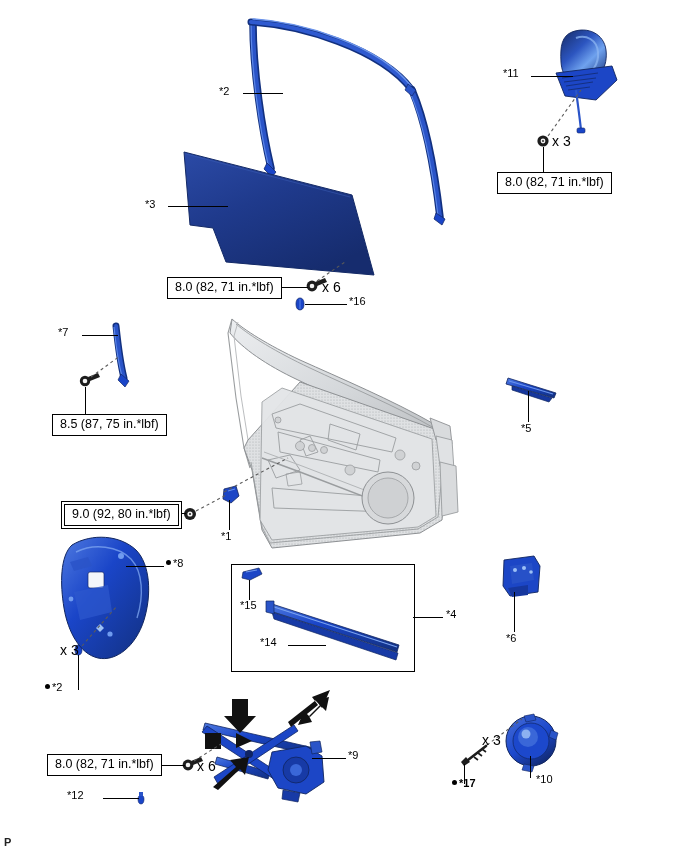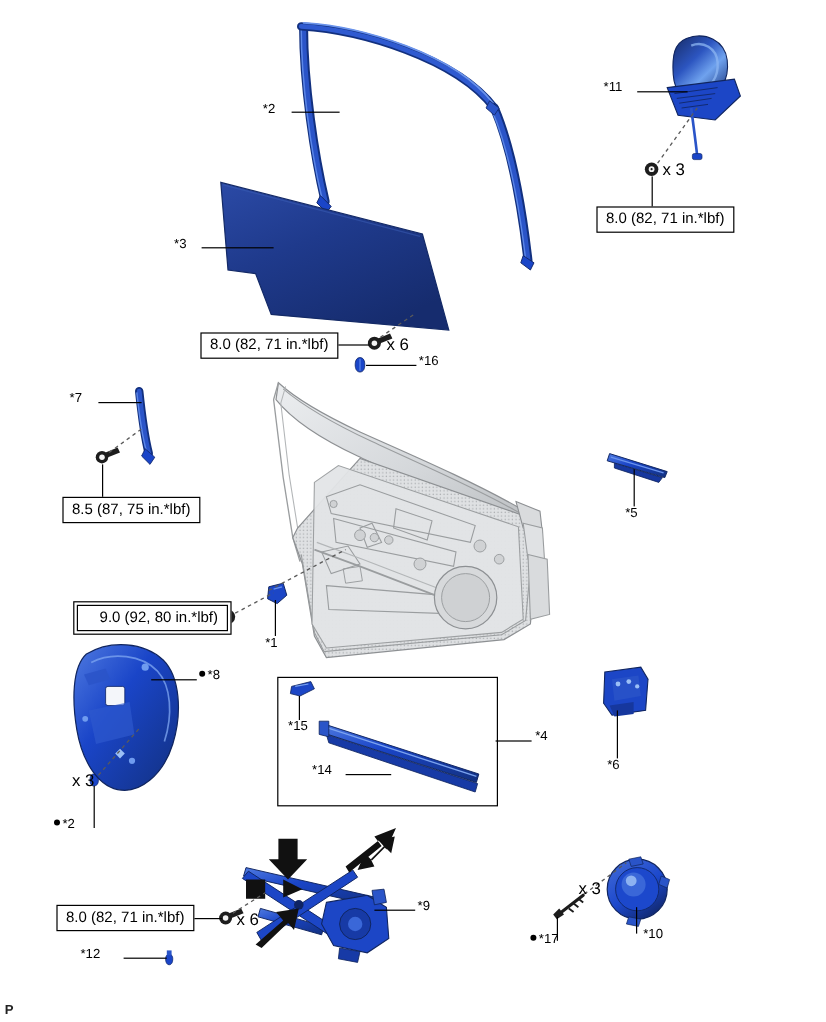--- a/index.html
+++ b/index.html
@@ -59,21 +59,21 @@
     white-space: nowrap;
     line-height: 1;
   }
   .torque.double {
     border: 1.5px solid #000;
     padding: 2px;
   }
   .torque.double > span {
     display: block;
     border: 1.5px solid #000;
-    padding: 3px 7px 4px 18px;
+    padding: 3px 7px 4px 7px;
   }
 
   
   .lead {
     position: absolute;
     background: #000;
     height: 1.4px;
   }
 
   
@@ -448,19 +448,19 @@
   <div class="lbl" style="left:260px; top:637px;">*14</div>
 
   <div class="lbl" style="left:240px; top:600px;">*15</div>
 
   <div class="lbl bulleted" style="left:45px;  top:682px;">*2</div>
 
   <div class="lbl" style="left:348px; top:750px;">*9</div>
 
   <div class="lbl" style="left:536px; top:774px;">*10</div>
 
-  <div class="lbl bulleted" style="left:442px; top:778px;">*17</div>
+  <div class="lbl bulleted" style="left:452px; top:778px;font-weight:bold;">*17</div>
 
   <div class="lbl" style="left:67px;  top:790px;">*12</div>
 
   <div id="pagemark" style="left:4px; top:836px;">P</div>
 
 </div>
 
 </body></html>

